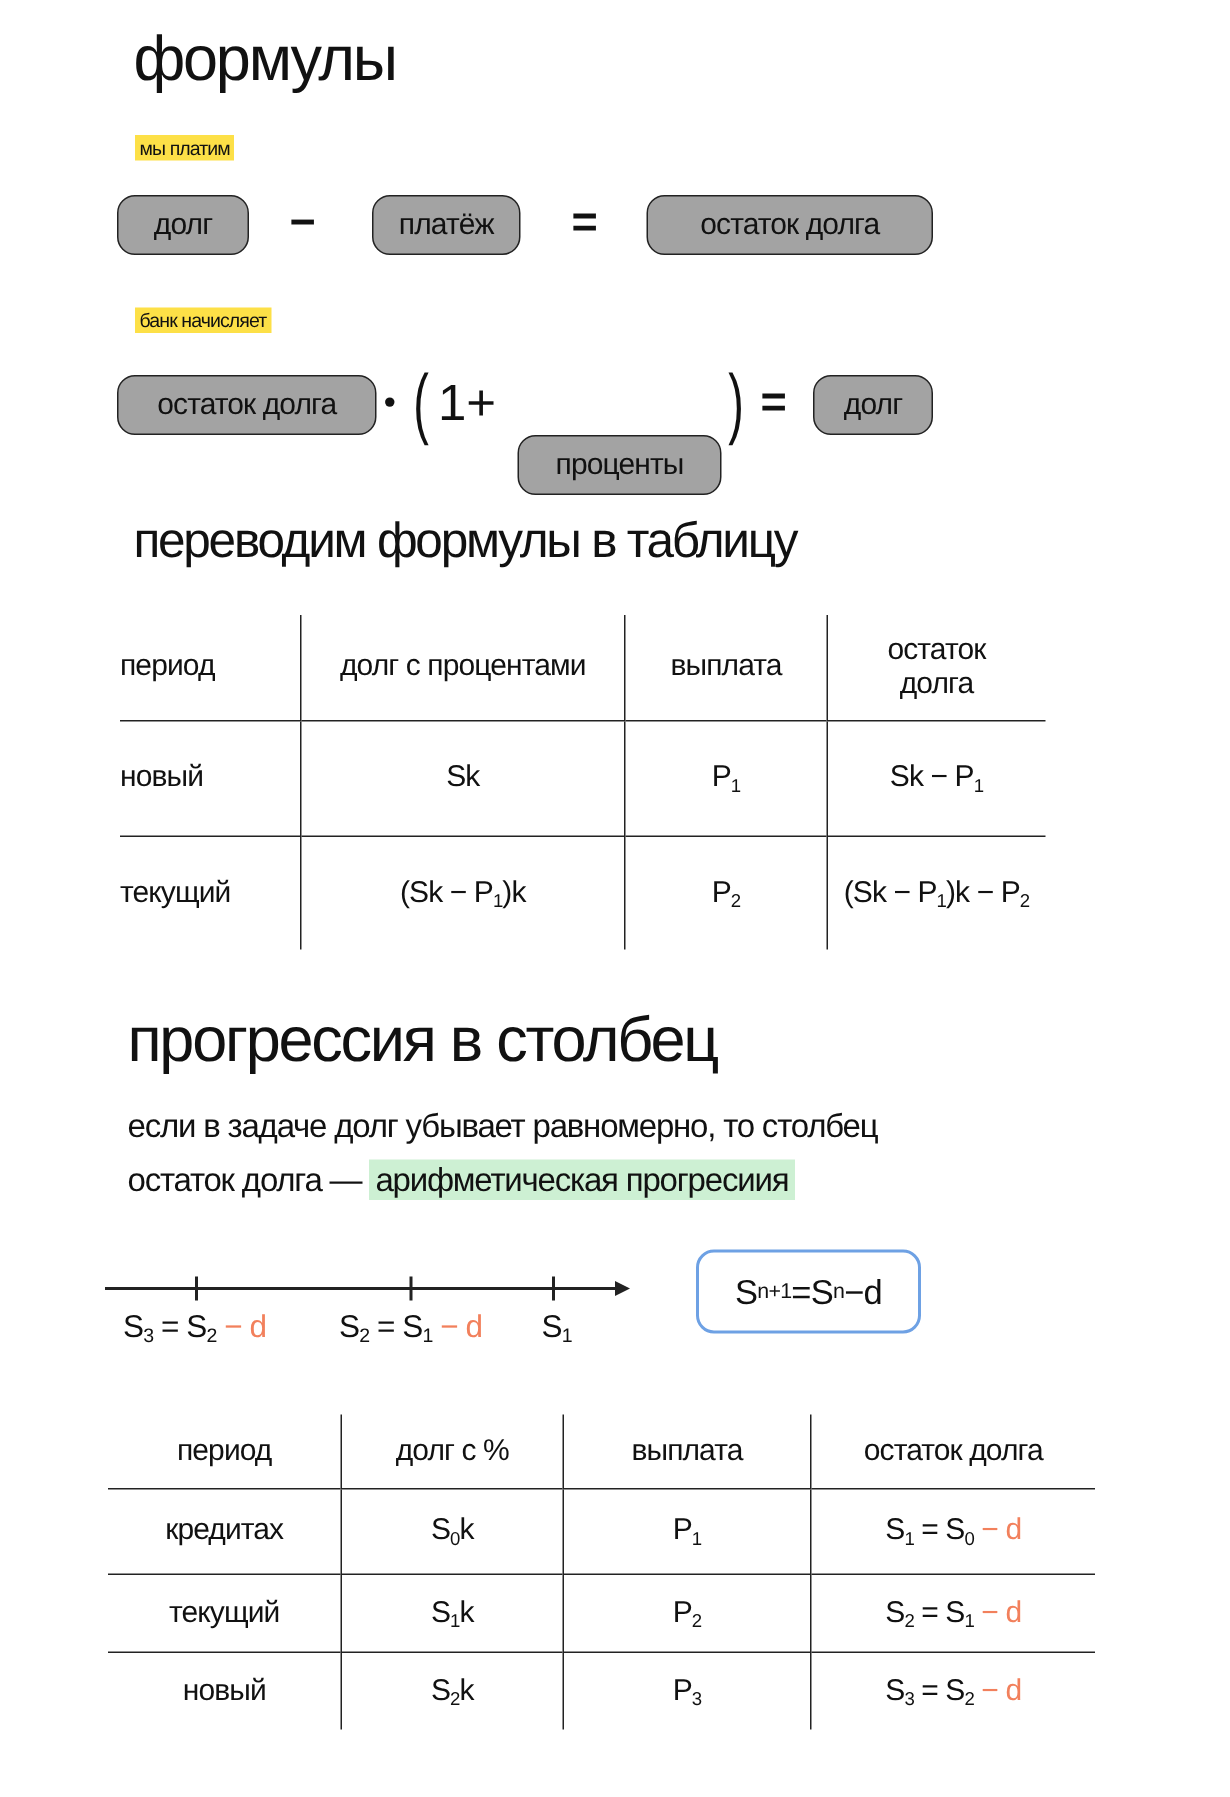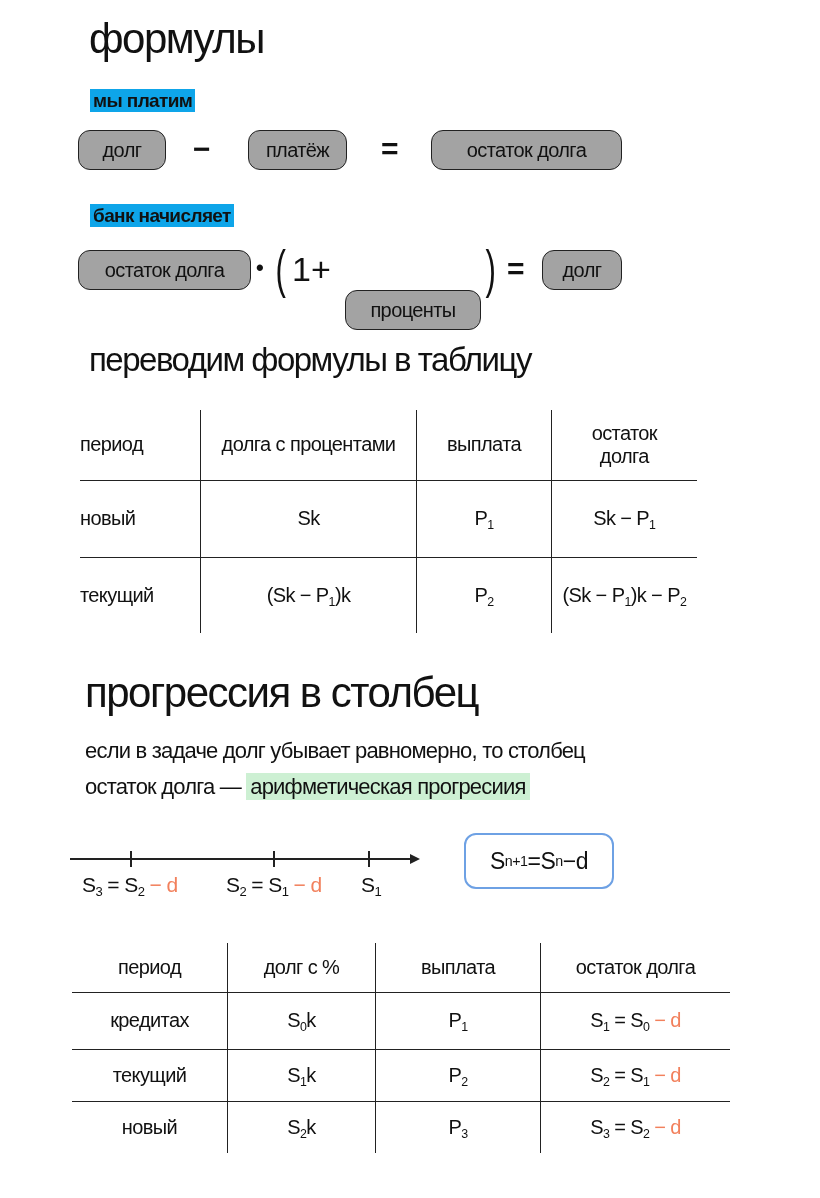--- a/index.html
+++ b/index.html
@@ -2,21 +2,21 @@
 <html><head>
 <meta charset="utf-8">
 <style>
   html, body { margin: 0; padding: 0; background: #ffffff; }
   body {
     width: 820px; height: 1198px; position: relative; overflow: hidden;
     font-family: "Liberation Sans", "DejaVu Sans", sans-serif; color: #111111;
   }
   .abs { position: absolute; margin-left: 17px; }
   .h1 { font-size: 42px; letter-spacing: -1.5px; font-weight: 400; line-height: 1; }
-  .hl-blue { background: #0ea5e9; padding: 1px 3px; font-size: 19px; letter-spacing: -0.6px; font-weight: bold; }
+  .hl-blue { background: #fde047; padding: 1px 3px; font-size: 13px; letter-spacing: -0.6px; }
   .hl-green { background: #cdf0d3; padding: 1px 4px; }
   .pill {
     position: absolute; border: 1.5px solid #222; border-radius: 12px;
     height: 40px; display: flex; align-items: center; justify-content: center;
     font-size: 20px; letter-spacing: -0.6px; box-sizing: border-box; background:#a3a3a3;
   }
   .op { position: absolute; font-size: 30px; font-weight: 700; line-height: 1; }
   .paren { position: absolute; font-size: 52px; font-weight: 300; line-height: 1; transform: scaleX(0.6); }
   table { border-collapse: collapse; position: absolute; }
   td, th { font-weight: 400; font-size: 20px; letter-spacing: -0.6px; text-align: center; padding: 0; }
@@ -62,21 +62,21 @@
 <div class="paren" style="left:482px; top:243px;">)</div>
 <div class="op" style="left:507px; top:254px;">=</div>
 <div class="pill" style="left:542px; top:250px; width:80px;">долг</div>
 
 <div class="abs h1" style="left:72px; top:343px; font-size:33px;">переводим формулы в таблицу</div>
 
 <table class="t1" style="left:80px; top:410px; width:617px;">
   <tbody>
       <tr style="height:70px;">
     <th style="width:121px;">период</th>
-    <th style="width:182px; padding:0 18px; line-height:1.15;">долга с процентами</th>
+    <th style="width:182px; padding:0 18px; line-height:1.15;">долг с процентами</th>
     <th style="width:135px;">выплата</th>
     <th style="padding:0 40px; line-height:1.15;">остаток долга</th>
   </tr>
   <tr style="height:77px;">
     <td>новый</td>
     <td>Sk</td>
     <td><span>P</span><sub>1</sub></td>
     <td><span>Sk − P</span><sub>1</sub></td>
   </tr>
   <tr style="height:76px;">

